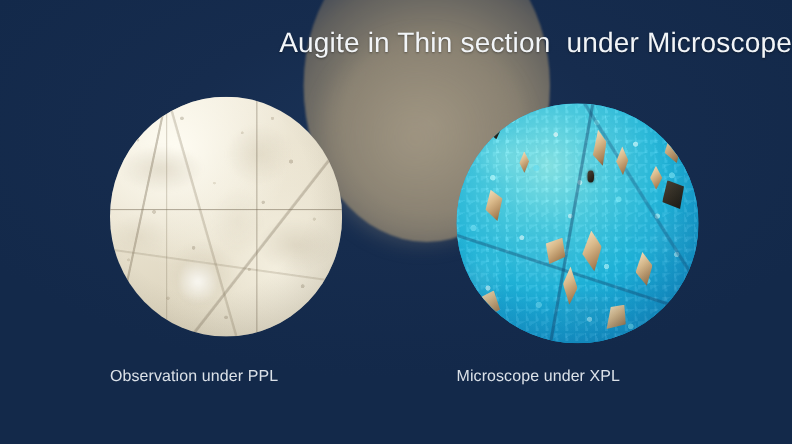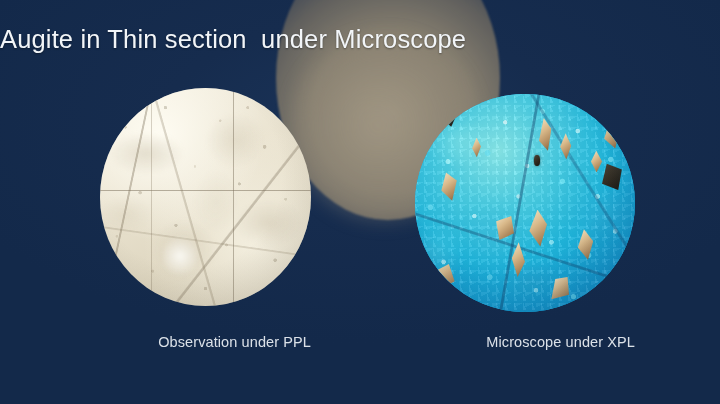--- a/index.html
+++ b/index.html
@@ -50,21 +50,21 @@
         rgba(60,66,82,0.0) 100%);
     filter: blur(9px);
   }
 
   
   .title {
     position: absolute;
     left: 0;
     top: 22px;
     width: 720px;
-    text-align: left;
+    text-align: right;
     font-size: 25.5px;
     line-height: 34px;
     color: #f2f5f8;
     letter-spacing: 0.15px;
     white-space: pre;
     text-shadow: 0 1px 2px rgba(0,0,0,0.38);
   }
 
   
   .scope {
@@ -244,21 +244,21 @@
   }
 
   
   .caption {
     position: absolute;
     top: 332px;
     font-size: 14.5px;
     line-height: 20px;
     color: #dbe1e8;
     letter-spacing: 0.1px;
-    text-align: right;
+    text-align: left;
     white-space: nowrap;
   }
   #caption-ppl { left: 100px; width: 211px; }
   #caption-xpl { left: 415px; width: 220px; }
 </style>
 </head>
 <body>
 
 <div id="slide">
 

